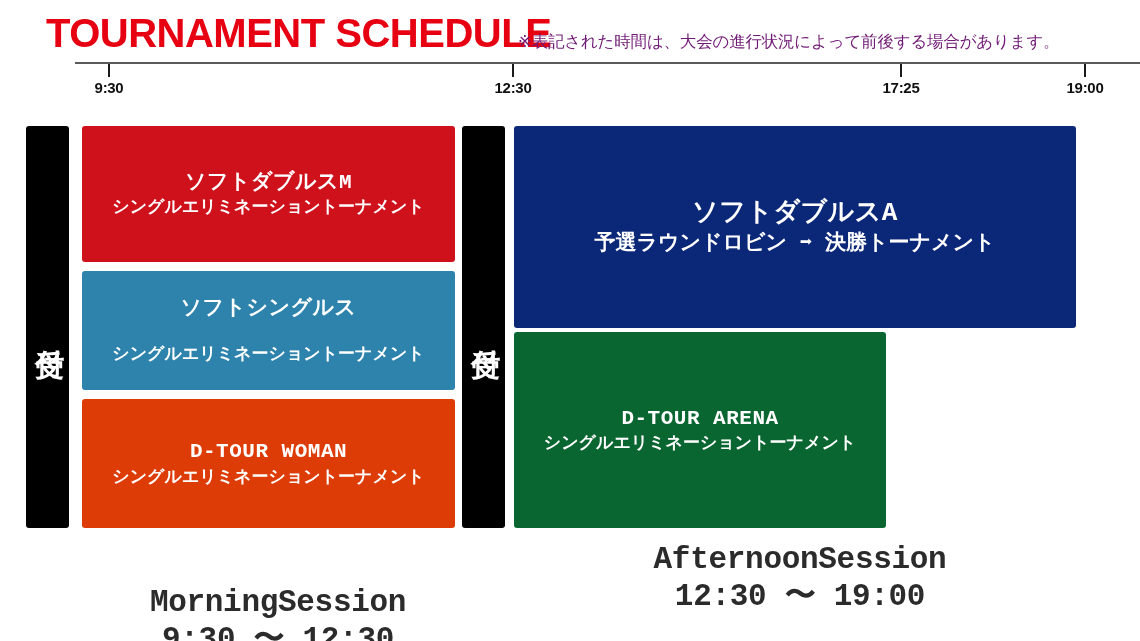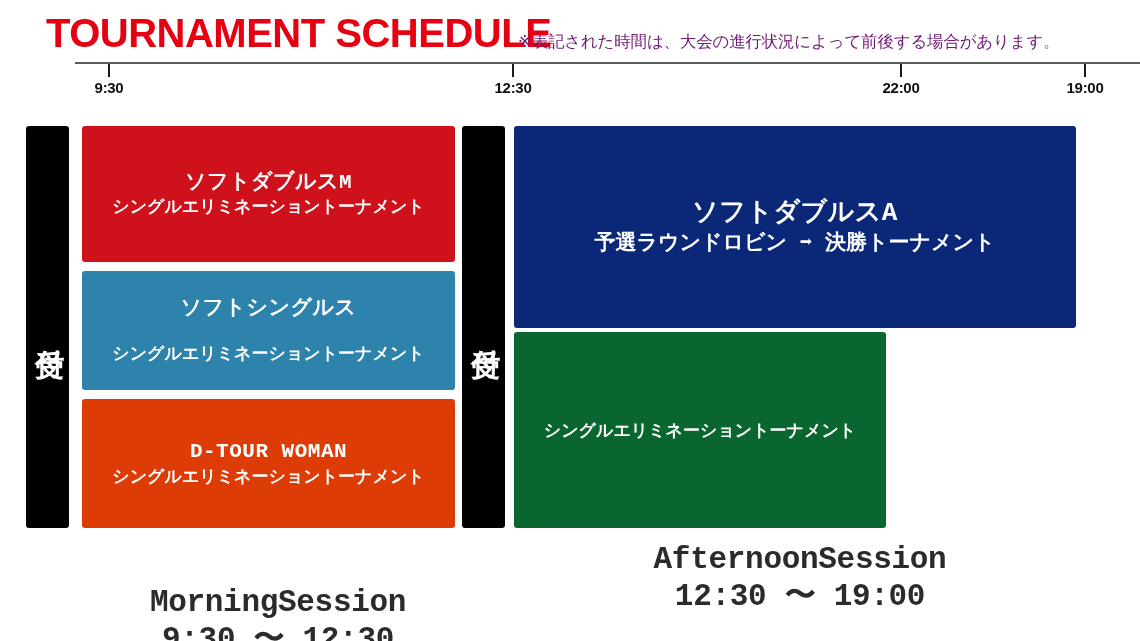--- a/index.html
+++ b/index.html
@@ -176,21 +176,21 @@
 </div>
 
 <div id="timeline">
   <div id="axis-line"></div>
   <div id="ticks-container">
       <div class="tick" style="left: 71px;"></div>
       <div class="tick-label" style="left: 72px;">9:30</div>
       <div class="tick" style="left: 475px;"></div>
       <div class="tick-label" style="left: 476px;">12:30</div>
       <div class="tick" style="left: 863px;"></div>
-      <div class="tick-label" style="left: 864px;">22:00</div>
+      <div class="tick-label" style="left: 864px;">17:25</div>
       <div class="tick" style="left: 1047px;"></div>
       <div class="tick-label" style="left: 1048px;">19:00</div>
     </div>
 </div>
 
 <div id="schedule">
   <div id="reception-container">
       <div class="reception-bar" style="left: 26px; top: 110px; width: 43px; height: 402px;">
         <div class="reception-label">受付</div>
       </div>
@@ -209,20 +209,21 @@
       </div>
       <div class="event-block blk-sm" style="left: 82px; top: 383px; width: 373px; height: 129px; background: rgb(222, 60, 6);">
         <div class="event-title">D-TOUR WOMAN</div>
         <div class="event-sub">シングルエリミネーショントーナメント</div>
       </div>
       <div class="event-block blk-lg" style="left: 514px; top: 110px; width: 562px; height: 202px; background: rgb(11, 40, 120);">
         <div class="event-title">ソフトダブルスA</div>
         <div class="event-sub">予選ラウンドロビン ➡ 決勝トーナメント</div>
       </div>
       <div class="event-block blk-sm" style="left: 514px; top: 316px; width: 372px; height: 196px; background: rgb(10, 102, 48);">
+        <div class="event-title">D-TOUR ARENA</div>
         <div class="event-sub">シングルエリミネーショントーナメント</div>
       </div>
     </div>
   <div id="sessions-container">
       <div class="session-footer" style="left: 88px; top: 527px; width: 380px; margin-top: 43px;">
         <div class="session-name">MorningSession</div>
         <div class="session-time">9:30 〜 12:30</div>
       </div>
       <div class="session-footer" style="left: 605px; top: 527px; width: 390px;">
         <div class="session-name">AfternoonSession</div>

